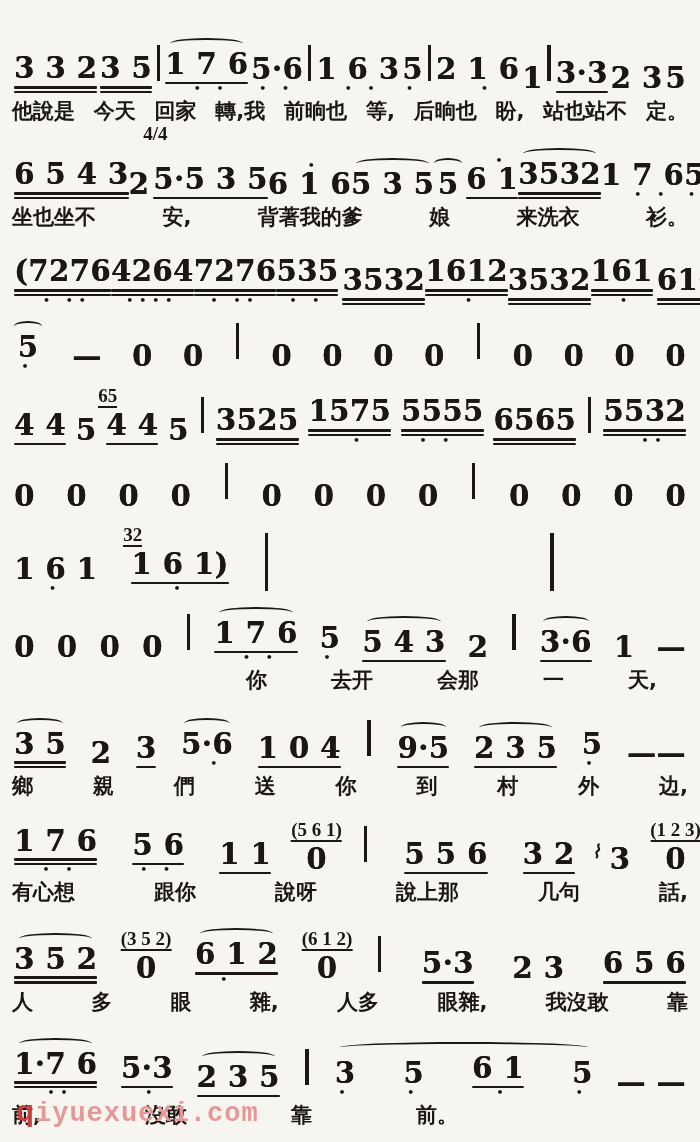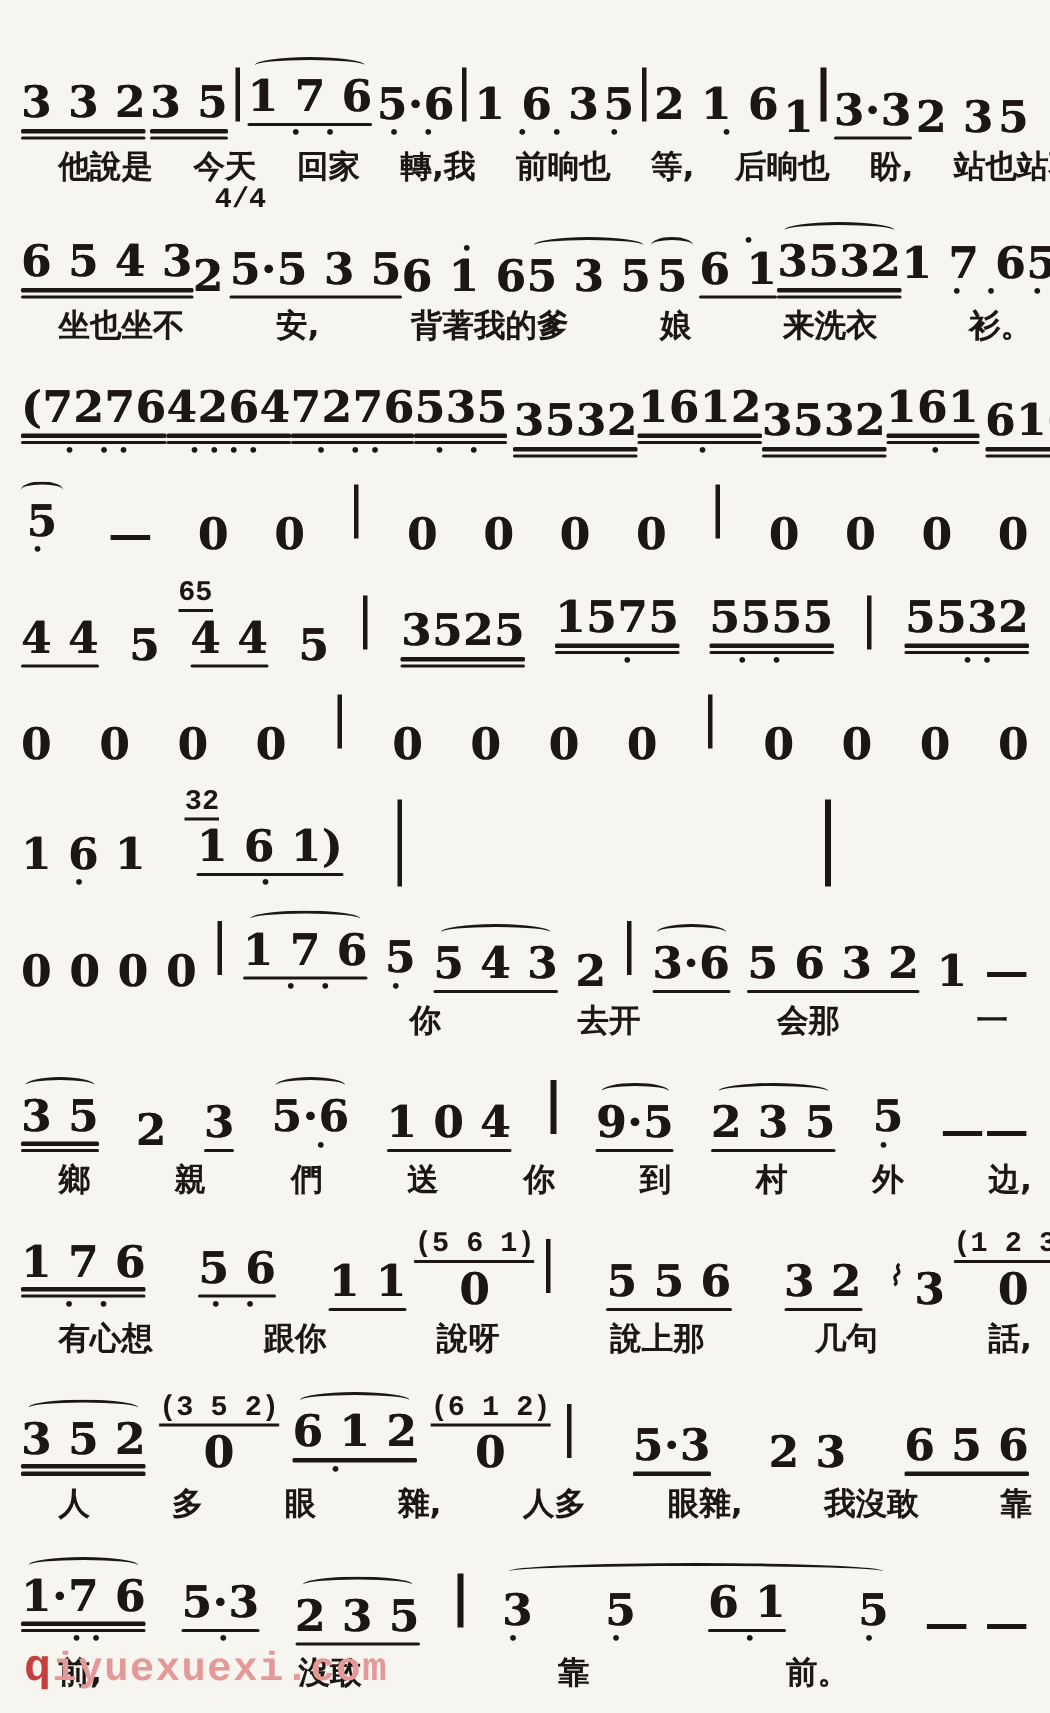--- a/index.html
+++ b/index.html
@@ -31,41 +31,40 @@
   }
   .slur{
     display:block;width:88%;min-width:28px;height:9px;
     border-top:2.6px solid #1c1713;border-radius:50% 50% 0 0;margin:0 auto 1px auto;
   }
   .bar{width:3.5px;height:36px;background:#1c1713;margin:0 2px 12px 2px;align-self:flex-end;}
   .bar.tall{height:58px;margin-bottom:2px;}
   .above{
     position:absolute;bottom:calc(100% + 3px);left:50%;transform:translateX(-50%);
     font-size:19px;font-weight:700;white-space:pre;line-height:1;
-    font-family:Liberation Mono, monospace;
+    font-family:Liberation Serif, serif;
   }
   .above.u{border-bottom:2px solid #1c1713;padding-bottom:1px;margin-top:31px;}
   .above.left{left:-8px;transform:none;}
   .pre{
     position:absolute;left:-17px;bottom:12px;font-size:19px;font-weight:700;
     transform:rotate(14deg);font-family:"DejaVu Sans",sans-serif;
   }
   .grp{display:inline-flex;flex-direction:column;align-items:stretch;}
   .grp .slur{width:97%;}
   .grp-row{display:inline-flex;align-items:flex-end;gap:48px;}
   .sp{display:inline-block;}
   .lyric-row{
     display:flex;justify-content:space-between;align-items:baseline;
     padding:0 8px;margin-top:4px;
   }
   .lyric-row.start{justify-content:flex-start;}
   .lyric{
     font-size:21px;font-weight:700;white-space:pre;
     font-family:"DejaVu Sans","Liberation Sans",sans-serif;
-    margin-left:27px;
   }
   .watermark{
     position:absolute;left:16px;top:1096px;z-index:5;
     font-family:Liberation Mono, monospace;
     font-size:27px;letter-spacing:1px;color:#e59898;font-weight:600;
   }
   .watermark .lead{color:#c73f3c;font-weight:800;font-size:30px;}
 </style>
 </head>
 <body>
@@ -323,20 +322,25 @@
             <span class="beam"></span>
             <span class="beam"></span>
             <span class="dotline">  •</span>
           </span>
           <span class="tok">
             <span class="num">5555</span>
             <span class="beam"></span>
             <span class="beam"></span>
             <span class="dotline">• • </span>
           </span>
+          <span class="tok">
+            <span class="num">6565</span>
+            <span class="beam"></span>
+            <span class="beam"></span>
+          </span>
           <span class="bar"></span>
           <span class="tok">
             <span class="num">5532</span>
             <span class="beam"></span>
             <span class="beam"></span>
             <span class="dotline">  ••</span>
           </span>
         </div>
         <div class="note-row">
           <span class="tok">
@@ -424,24 +428,20 @@
             <span class="num">5 4 3</span>
             <span class="beam"></span>
           </span>
           <span class="tok">
             <span class="num">2</span>
           </span>
           <span class="bar"></span>
           <span class="tok">
             <span class="slur"></span>
             <span class="num">3·6</span>
-            <span class="beam"></span>
-          </span>
-          <span class="tok">
-            <span class="num">5 6 3 2</span>
             <span class="beam"></span>
           </span>
           <span class="tok">
             <span class="num">1</span>
           </span>
           <span class="tok">
             <span class="num">—</span>
           </span>
         </div>
         <div class="lyric-row start" style="padding-left: 242px; gap: 64px;">

